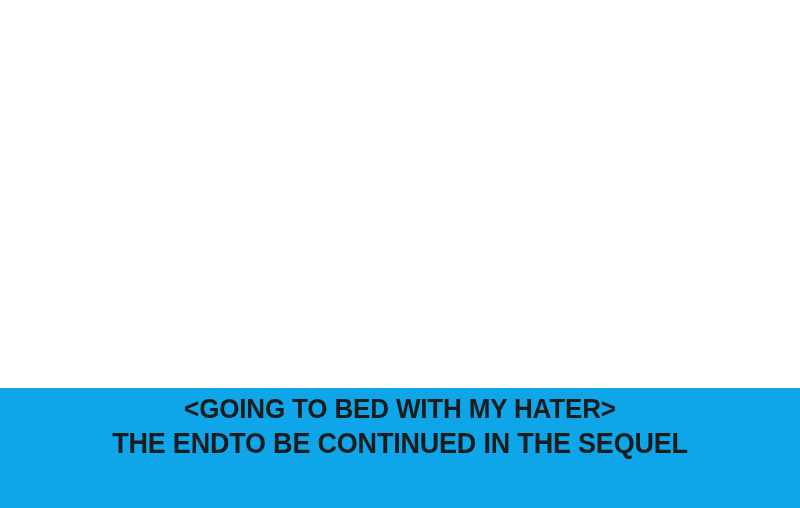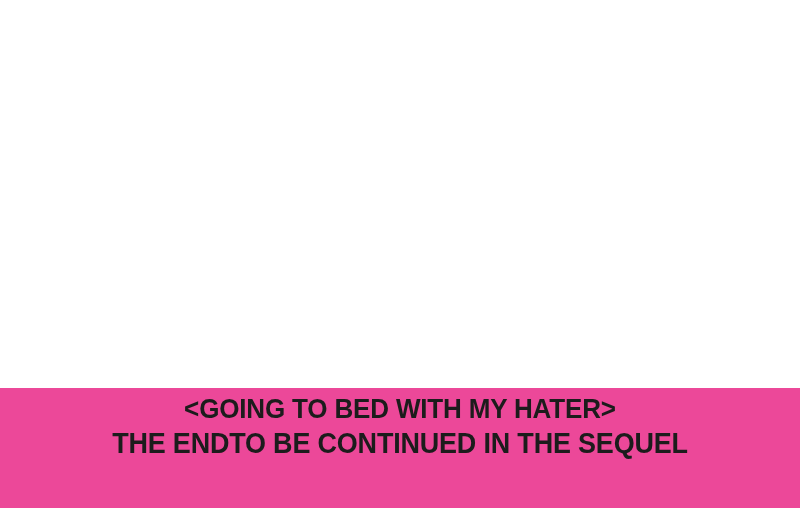--- a/index.html
+++ b/index.html
@@ -13,21 +13,21 @@
     height: 508px;
     background: #ffffff;
     font-family: "Liberation Sans", sans-serif;
     overflow: hidden;
   }
 
   .page {
     position: relative;
     width: 800px;
     height: 508px;
-    background: #ec4899;
+    background: #0ea5e9;
     box-sizing: border-box;
   }
 
   
   .artwork-area {
     position: absolute;
     left: 0;
     top: 0;
     width: 800px;
     height: 388px;

